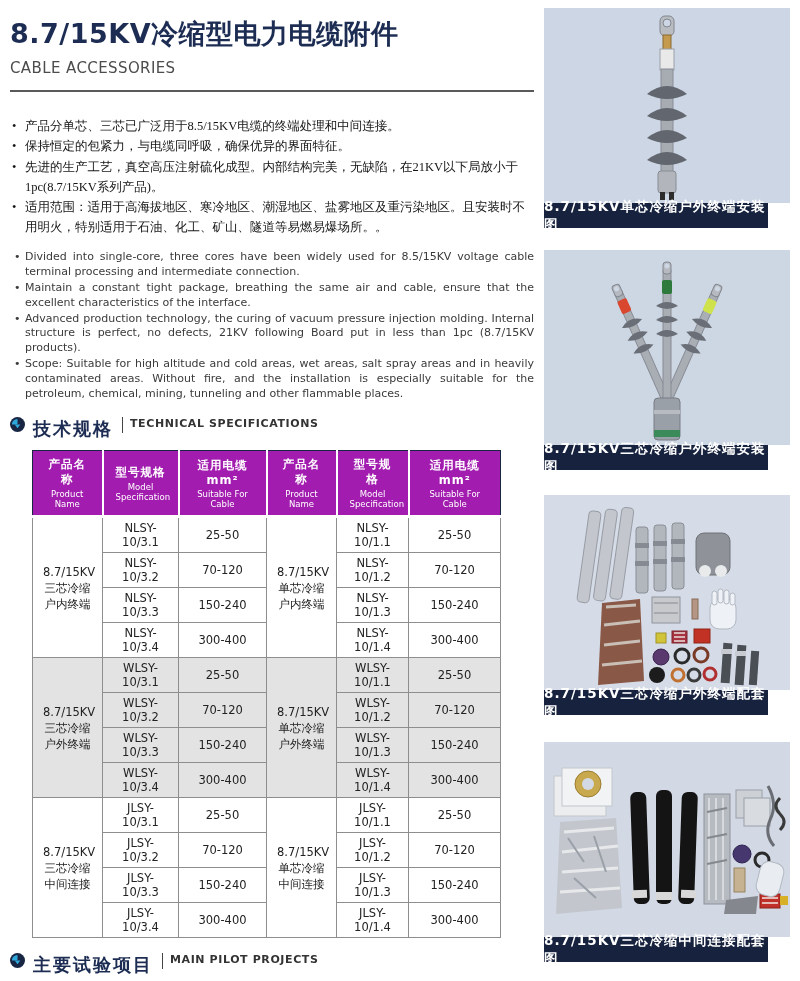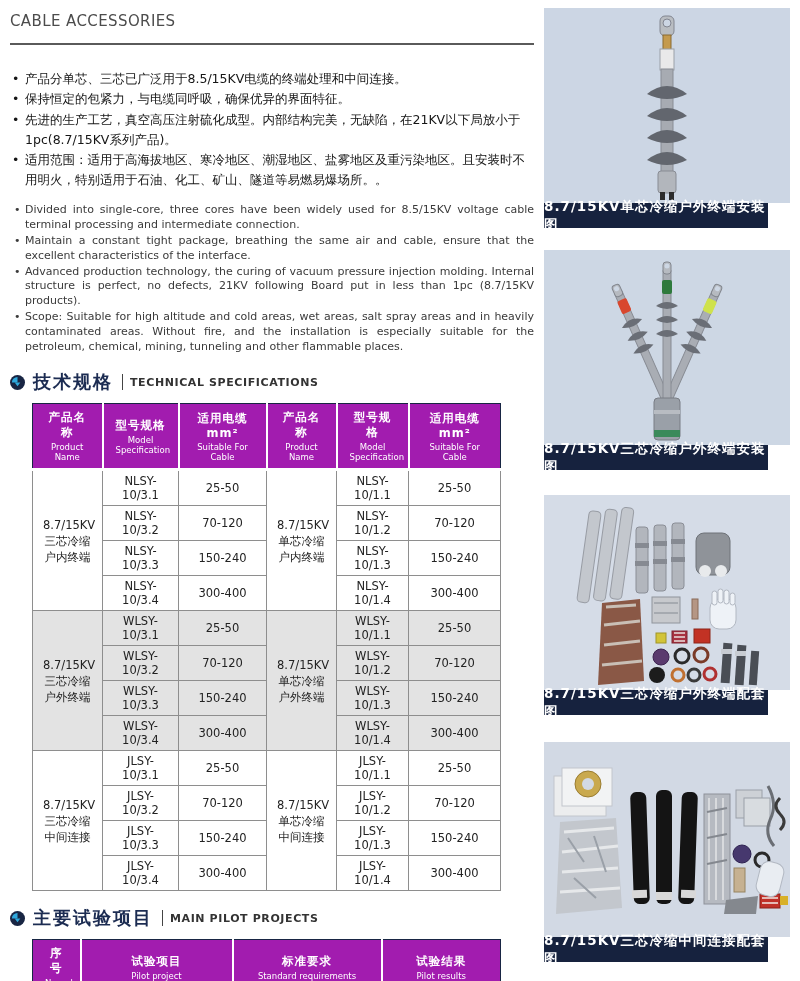--- a/index.html
+++ b/index.html
@@ -13,28 +13,28 @@
   .left-col { width:540px; padding:12px 6px 0 10px; }
   .right-col { width:260px; padding:8px 10px 0 4px; display:flex; flex-direction:column; }
 
   
   .title { font-size:27px; font-weight:bold; color:#1c2c52; letter-spacing:.5px; margin:4px 0 7px 0; }
   .subtitle { font-size:15px; color:#4c4c4c; line-height:1.28; letter-spacing:.4px; }
   .rule { border:none; border-top:2px solid #5a5a5a; margin:12px 0 0 0; }
 
   
   .bullets-cn { margin:24px 0 0 2px; list-style:none; }
-  .bullets-cn li { font-size:12.5px; color:#151515; line-height:1.62; padding-left:13px; position:relative; }
+  .bullets-cn li { font-size:12.5px; color:#151515; line-height:1.62; padding-left:13px; position:relative;font-family:Liberation Serif, serif; }
   .bullets-cn li::before { content:"•"; position:absolute; left:0; top:0; color:#151515; }
   .bullets-en { margin:12px 0 0 2px; list-style:none; }
   .bullets-en li { font-size:11px; color:#3a3a3a; line-height:1.36; padding-left:13px; position:relative; text-align:justify; margin-bottom:1px; }
   .bullets-en li::before { content:"•"; position:absolute; left:2px; top:0; }
 
   
-  .section-head { display:flex; align-items:center; margin:15px 0 9px 0; }
+  .section-head { display:flex; align-items:flex-start; margin:15px 0 9px 0; }
   .section-head .dot { width:15px; height:15px; margin-right:8px; flex:none; }
   .section-head .cn { font-size:18px; font-weight:bold; color:#1c2c52; letter-spacing:2px; }
   .section-head .sep { width:1px; height:16px; background:#444; margin:0 7px 0 9px; }
   .section-head .en { font-size:11px; font-weight:bold; color:#333; letter-spacing:.6px; }
 
   
   table { border-collapse:collapse; margin-left:22px; table-layout:fixed; }
   .spec-table { width:468px; }
   .pilot-table { width:468px; }
   th {
@@ -65,20 +65,21 @@
   }
   .gap1 { margin-top:0; } .gap2 { margin-top:22px; } .gap3 { margin-top:25px; } .gap4 { margin-top:27px; }
 </style>
 </head>
 <body>
 
 <div class="page">
 
   <div class="left-col">
 
+    <div class="title">8.7/15KV冷缩型电力电缆附件</div>
     <div class="subtitle">
       <div>CABLE ACCESSORIES</div>
     </div>
     <hr class="rule">
 
     <ul class="bullets-cn">
       <li>产品分单芯、三芯已广泛用于8.5/15KV电缆的终端处理和中间连接。</li>
       <li>保持恒定的包紧力，与电缆同呼吸，确保优异的界面特征。</li>
       <li>先进的生产工艺，真空高压注射硫化成型。内部结构完美，无缺陷，在21KV以下局放小于1pc(8.7/15KV系列产品)。</li>
       <li>适用范围：适用于高海拔地区、寒冷地区、潮湿地区、盐雾地区及重污染地区。且安装时不用明火，特别适用于石油、化工、矿山、隧道等易燃易爆场所。。</li>

